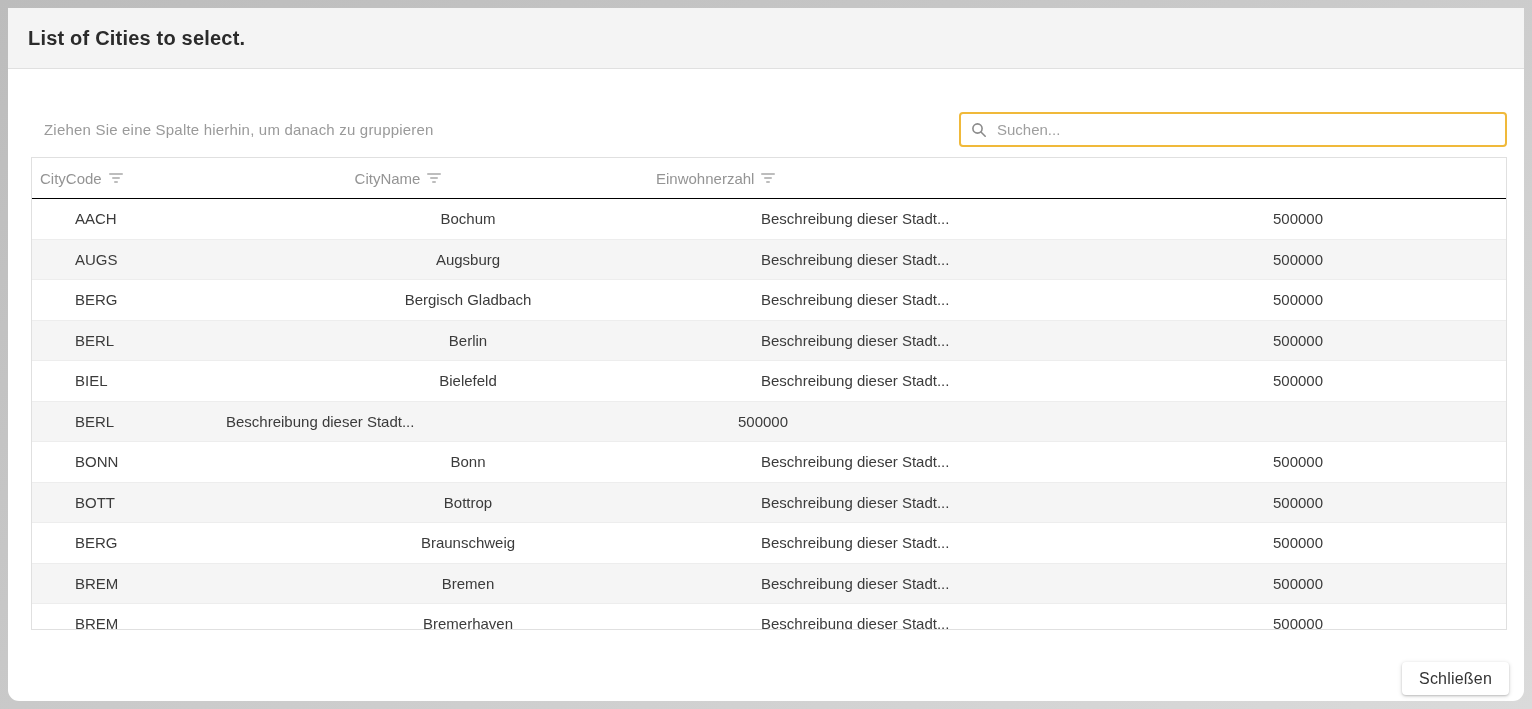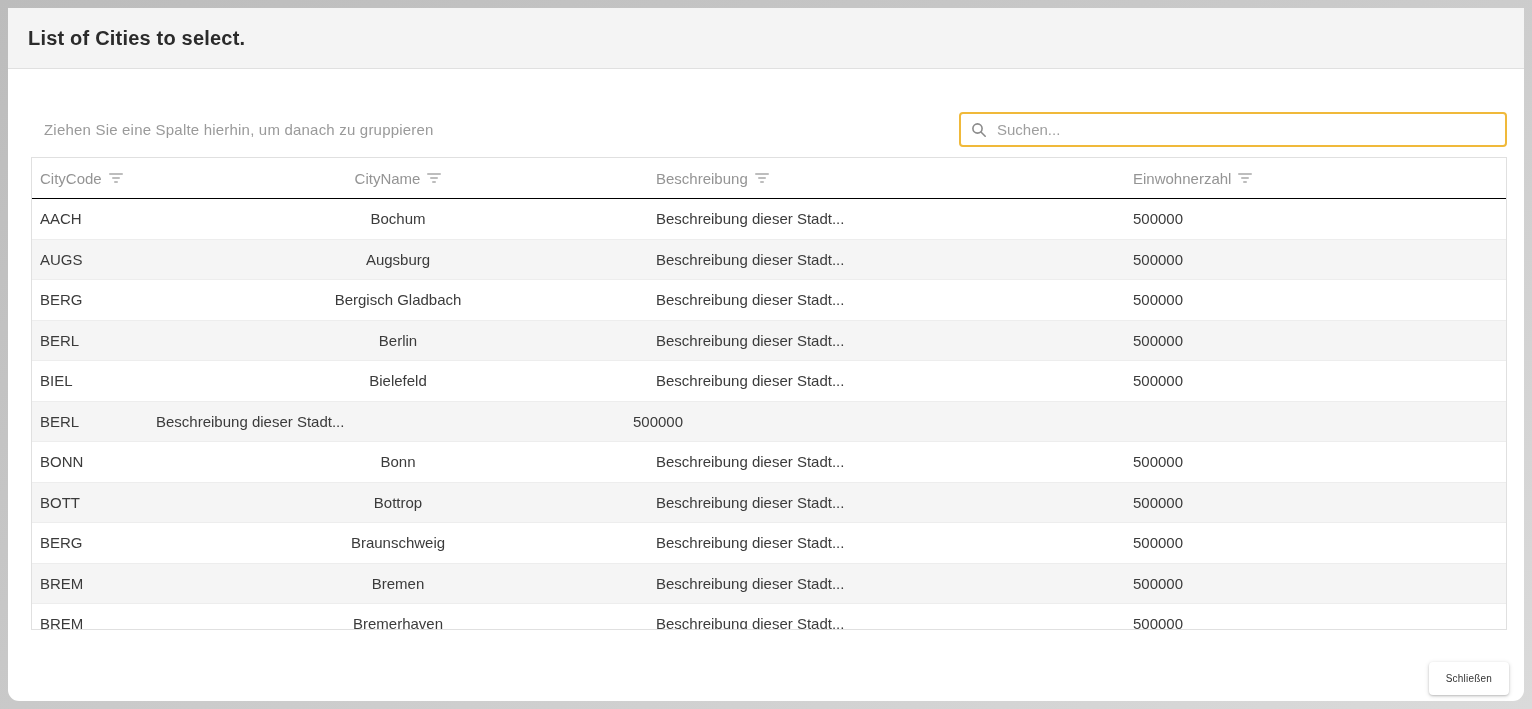--- a/index.html
+++ b/index.html
@@ -66,29 +66,29 @@
   .filter-icon i:nth-child(1){width:14px;}
   .filter-icon i:nth-child(2){width:8px;}
   .filter-icon i:nth-child(3){width:4px;}
   .row{
     display:flex;height:40.5px;align-items:center;box-sizing:border-box;
     border-bottom:1px solid #ededed;color:#3b3b3b;background:#fff;
   }
   .row.striped{background:#f5f5f5;}
   .cell{
     padding-left:8px;box-sizing:border-box;white-space:nowrap;
-    overflow:hidden;text-overflow:ellipsis;
+    overflow:hidden;text-overflow:ellipsis;margin-left:35px;
   }
   .cell.center{text-align:center;padding-left:0;}
   
   .close-btn{
     position:absolute;right:15px;bottom:6px;height:33px;padding:0 17px;
     background:#fff;border:none;border-radius:4px;
     box-shadow:0 1px 2px rgba(0,0,0,.18),0 1px 5px rgba(0,0,0,.14);
-    font-size:10px;color:#333;cursor:pointer;
+    font-size:16px;color:#333;cursor:pointer;
     font-family:"Liberation Sans", sans-serif;letter-spacing:.2px;
   }
 </style>
 </head>
 <body>
 
 <div class="stage">
   <div class="dialog">
 
     <div class="titlebar">
@@ -117,28 +117,20 @@
             </span>
         </div>
         <div class="th col1 center">
           <span>CityName</span>
           <span class="filter-icon">
               <i></i>
               <i></i>
               <i></i>
             </span>
         </div>
-        <div class="th col2">
-          <span>Beschreibung</span>
-          <span class="filter-icon">
-              <i></i>
-              <i></i>
-              <i></i>
-            </span>
-        </div>
         <div class="th col3">
           <span>Einwohnerzahl</span>
           <span class="filter-icon">
               <i></i>
               <i></i>
               <i></i>
             </span>
         </div>
       </div>
       <div>

